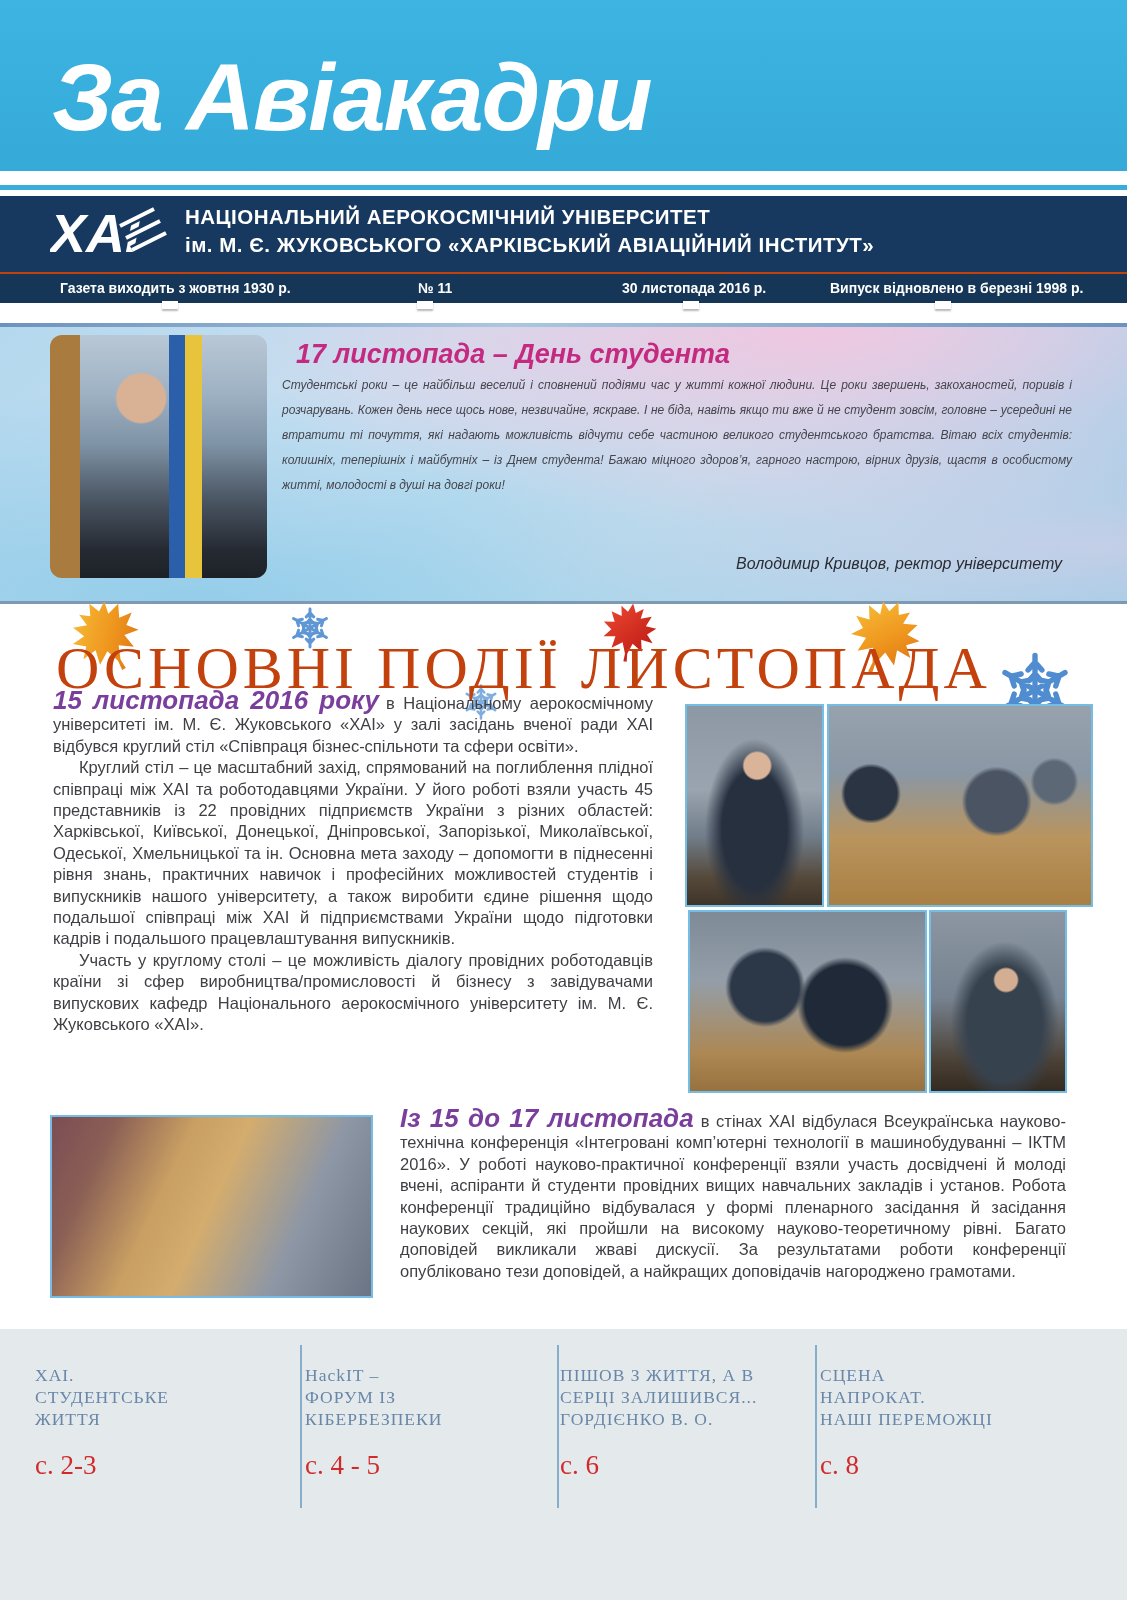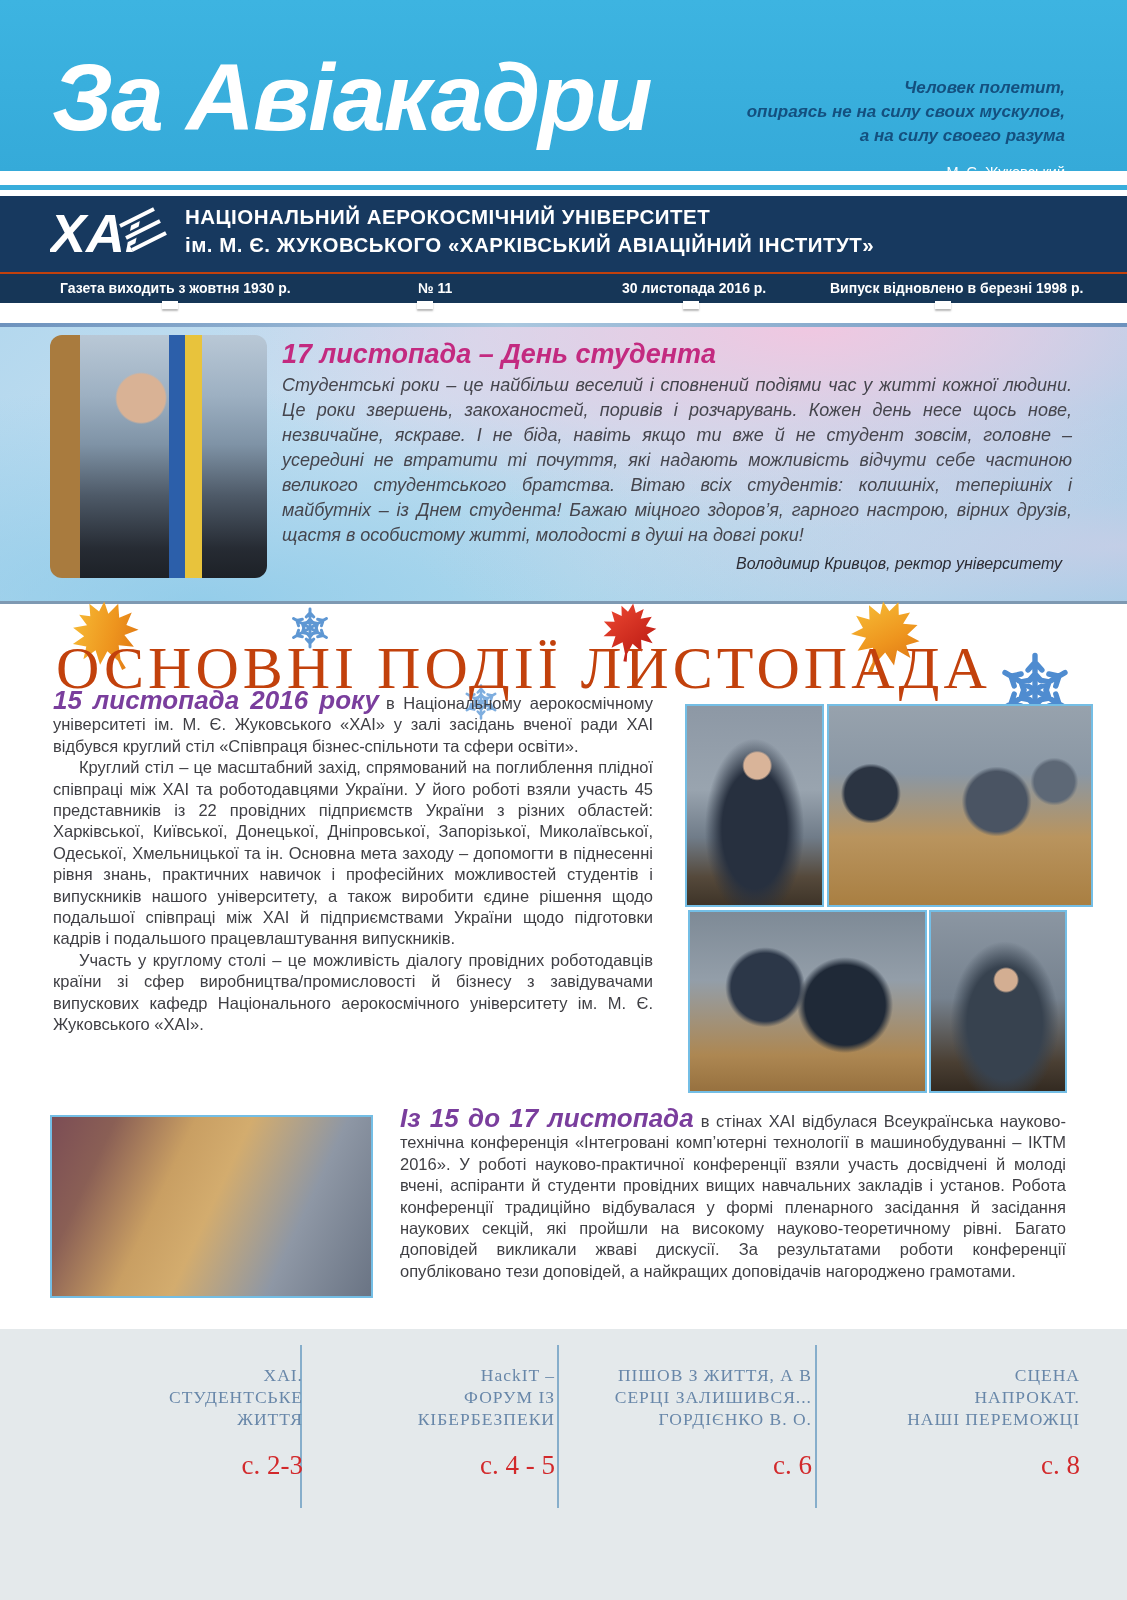--- a/index.html
+++ b/index.html
@@ -25,21 +25,21 @@
 
   
   .rector-top{background:linear-gradient(90deg,#6d92bd,#aac7df 45%,#6d92bd)}
   .rector{background:
       radial-gradient(ellipse at 72% 0%,rgba(242,198,224,.95),rgba(242,198,224,0) 52%),
       radial-gradient(ellipse at 100% 80%,rgba(233,205,228,.55),rgba(233,205,228,0) 45%),
       radial-gradient(ellipse at 18% 100%,rgba(120,195,230,.65),rgba(120,195,230,0) 55%),
       linear-gradient(135deg,#b4d8ee 0%,#c9e0f1 35%,#bfe0ef 60%,#8fcde9 100%)}
   .rector-bottom{background:#7e99b2}
   .rector-headline{font-size:27px;font-weight:bold;font-style:italic;color:#c32a80;white-space:nowrap}
-  .rector-body{font-size:18px;line-height:25px;font-style:italic;color:#45454d;text-align:justify}
+  .rector-body{font-size:12px;line-height:25px;font-style:italic;color:#45454d;text-align:justify}
   .rector-sign{font-size:16px;font-weight:normal;font-style:italic;color:#2c2c34;text-align:right;white-space:nowrap}
 
   
   .ph{border:2px solid #74bee5;box-sizing:border-box}
   .ph-rector{border:none;border-radius:12px;background:
       radial-gradient(circle at 42% 26%,#d9b295 0 24px,rgba(0,0,0,0) 26px),
       linear-gradient(90deg,#a97b3e 0 14%,rgba(0,0,0,0) 14%),
       linear-gradient(90deg,rgba(0,0,0,0) 55%,#2c5faa 55% 62%,#e8c33c 62% 70%,rgba(0,0,0,0) 70%),
       linear-gradient(180deg,#b9c8d6 0%,#9db0c2 25%,#7f93a6 45%,#4e5a68 66%,#262b33 88%,#1d2127 100%)}
   .ph-a{background:
@@ -65,21 +65,21 @@
   
   .main-headline{font-family:"Liberation Serif",serif;font-size:60px;color:#c2410c;
                  letter-spacing:4px;line-height:1;white-space:nowrap}
   .art p{margin:0;text-align:justify;font-size:16.5px;line-height:21.4px;color:#3f3f44}
   .ind{text-indent:26px}
   .lead{font-size:26px;font-weight:bold;font-style:italic;color:#7a3e9d;margin-right:7px}
 
   
   .footer{background:#e4e9eb}
   .vline{width:2px;background:#86aecb}
-  .foot-col{text-align:right}
+  .foot-col{text-align:left}
   .foot-title div{font-family:"Liberation Serif",serif;font-size:17.5px;line-height:22px;
                   color:#6887a9;letter-spacing:1px}
   .foot-page{font-family:"Liberation Serif",serif;font-size:27px;color:#d2292b;margin-top:20px}
 
   .sf{fill:none;stroke:currentColor;stroke-width:7;stroke-linecap:round}
 </style>
 </head>
 <body>
 
 <svg width="0" height="0" style="position:absolute" aria-hidden="true">
@@ -101,26 +101,20 @@
         <use href="#sfarm" transform="rotate(120)"></use>
       <use href="#sfarm" transform="rotate(180)"></use>
         <use href="#sfarm" transform="rotate(240)"></use>
         <use href="#sfarm" transform="rotate(300)"></use>
     </g>
   </defs>
 </svg>
 
 <div class="abs masthead" style="left:0;top:0;width:1127px;height:171px">
   <div class="abs paper-title" style="left:52px;top:50px">За Авіакадри</div>
-  <div class="abs quote" style="left:745px;top:76px">
-    <div>Человек полетит,</div>
-    <div>опираясь не на силу своих мускулов,</div>
-    <div>а на силу своего разума</div>
-    <div class="quote-author">М. Є. Жуковський</div>
-  </div>
 </div>
 <div class="abs sky-line" style="left:0;top:185px;width:1127px;height:5px"></div>
 
 <div class="abs banner" style="left:0;top:196px;width:1127px;height:76px">
   <svg class="abs" style="left:50px;top:8px" width="132" height="58" viewBox="0 0 132 58">
     <text x="0" y="48" font-family="Liberation Sans, sans-serif" font-size="54" font-weight="bold" font-style="italic" fill="#ffffff">ХАІ</text>
     <g stroke="#17395f" stroke-width="9">
         <path d="M70 22 L104 5"></path>
         <path d="M76 34 L110 17"></path>
         <path d="M82 46 L116 29"></path>
@@ -142,21 +136,21 @@
   <span style="left:830px">Випуск відновлено в березні 1998 р.</span>
 </div>
 <div class="abs tab" style="left:162px;top:301px"></div>
 <div class="abs tab" style="left:417px;top:301px"></div>
 <div class="abs tab" style="left:683px;top:301px"></div>
 <div class="abs tab" style="left:935px;top:301px"></div>
 
 <div class="abs rector-top" style="left:0;top:323px;width:1127px;height:4px"></div>
 <div class="abs rector" style="left:0;top:327px;width:1127px;height:274px">
   <div class="abs ph ph-rector" style="left:50px;top:8px;width:217px;height:243px"></div>
-  <div class="abs rector-headline" style="left:282px;top:12px">17 листопада – День студента</div>
+  <div class="abs rector-headline" style="left:296px;top:12px">17 листопада – День студента</div>
   <div class="abs rector-body" style="left:282px;top:46px;width:790px">Студентські роки – це найбільш веселий і сповнений подіями час у житті кожної людини. Це роки звершень, закоханостей, поривів і розчарувань. Кожен день несе щось нове, незвичайне, яскраве. І не біда, навіть якщо ти вже й не студент зовсім, головне – усередині не втратити ті почуття, які надають можливість відчути себе частиною великого студентського братства. Вітаю всіх студентів: колишніх, теперішніх і майбутніх – із Днем студента! Бажаю міцного здоров’я, гарного настрою, вірних друзів, щастя в особистому житті, молодості в душі на довгі роки!</div>
   <div class="abs rector-sign" style="left:582px;top:228px;width:480px">Володимир Кривцов, ректор університету</div>
 </div>
 <div class="abs rector-bottom" style="left:0;top:601px;width:1127px;height:3px"></div>
 
 <svg class="abs" style="left:70px;top:598px;transform:rotate(-28deg)" width="74" height="78" viewBox="0 0 100 110">
     <use href="#leafpath" fill="url(#gradOrange)"></use>
   </svg>
 <svg class="abs sf" style="left:288px;top:606px;color:#5e97d3" width="44" height="44" viewBox="-52 -52 104 104">
     <use href="#sfshape"></use>

